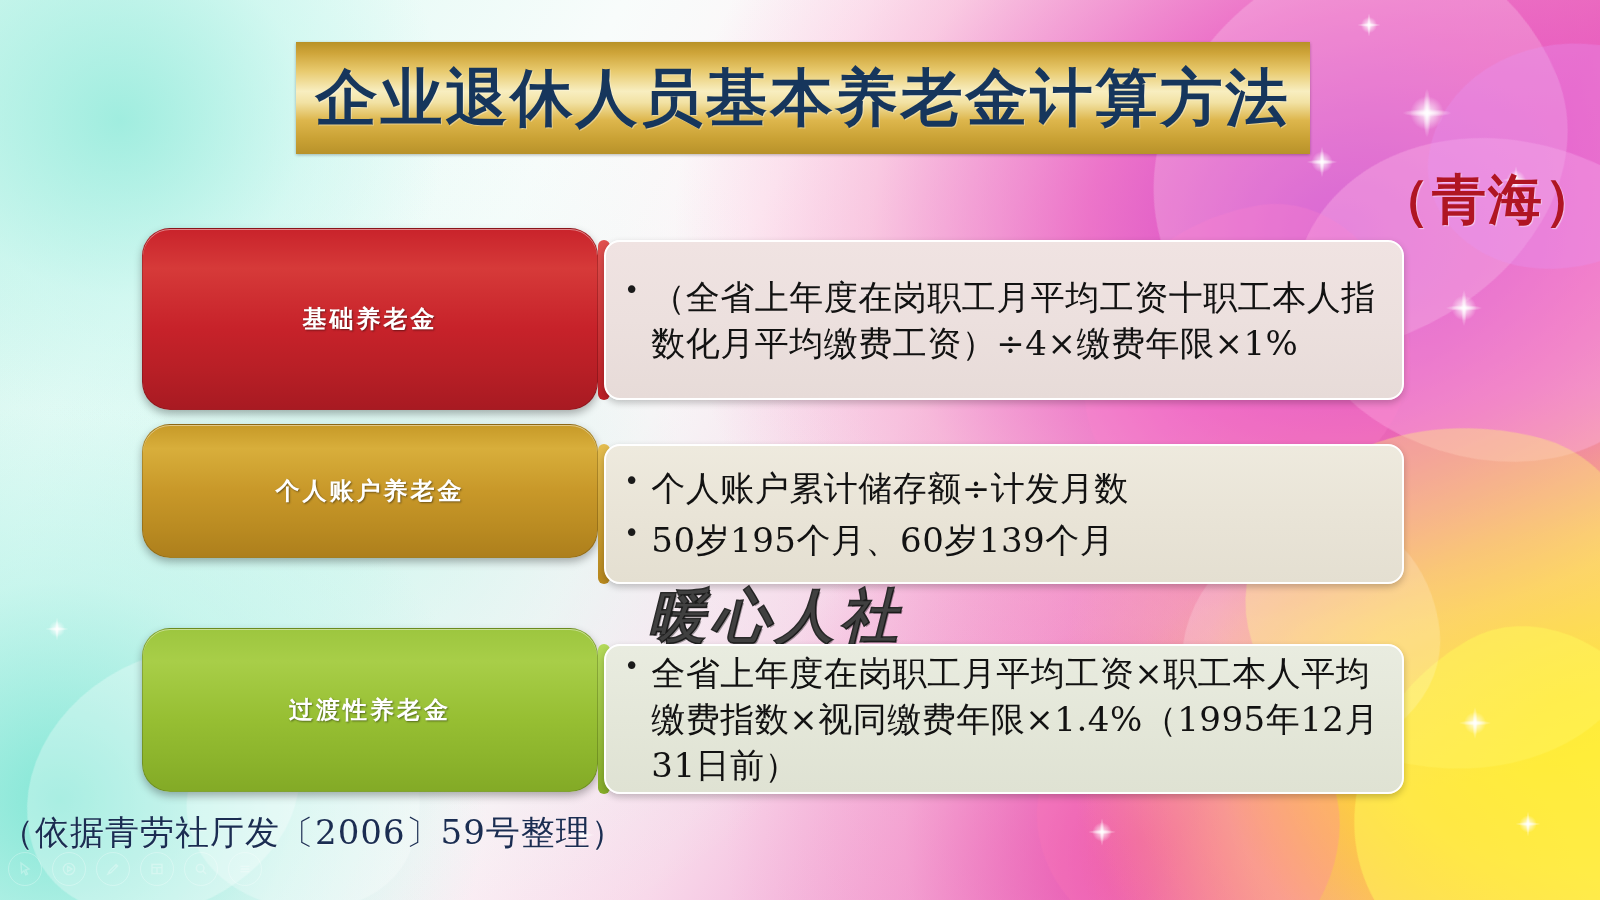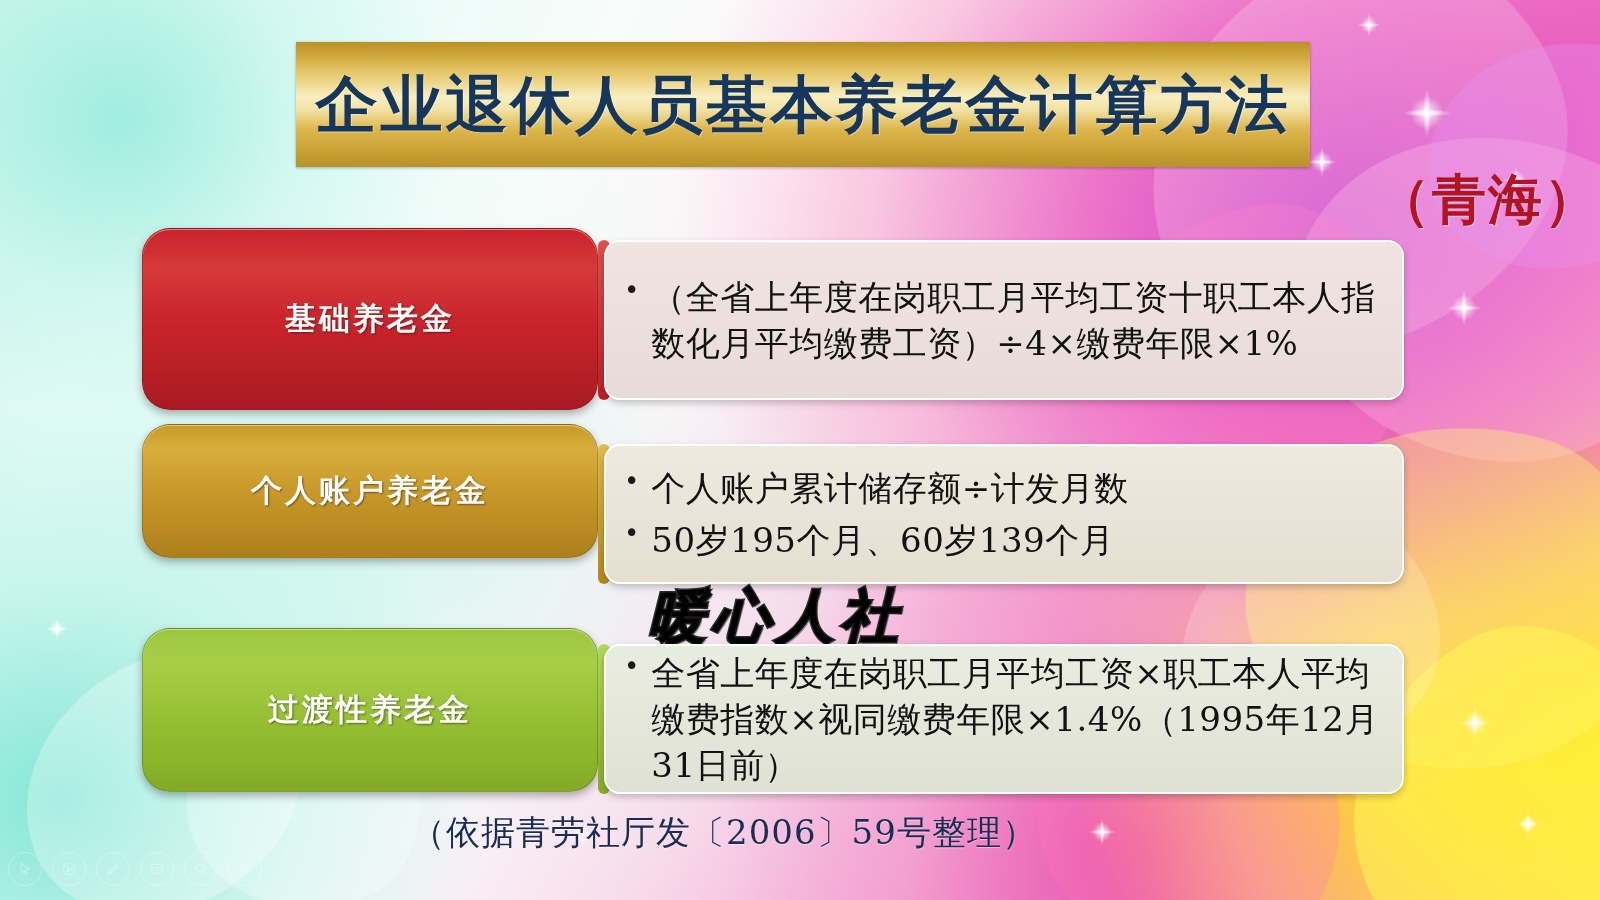--- a/index.html
+++ b/index.html
@@ -63,21 +63,21 @@
       radial-gradient(circle at 50% 50%, rgba(255,255,255,0.9) 0%, rgba(255,255,255,0) 34%);
     pointer-events: none;
   }
 
   
   .title-bar {
     position: absolute;
     left: 296px;
     top: 42px;
     width: 1014px;
-    height: 125px;
+    height: 112px;
     background: linear-gradient(to bottom,
       #b89126 0%,
       #cfa53a 10%,
       #e8ca6e 26%,
       #f8eec0 44%,
       #f2e2a4 54%,
       #ddb64c 70%,
       #caa235 86%,
       #b8922a 100%);
     box-shadow: 0 1px 3px rgba(0,0,0,0.28);
@@ -122,21 +122,21 @@
     border-radius: 28px;
     display: flex;
     align-items: center;
     justify-content: center;
     box-shadow: 0 4px 8px rgba(0,0,0,0.30), inset 0 1px 0 rgba(255,255,255,0.45);
     border: 1px solid rgba(0,0,0,0.18);
   }
   .label-text {
     font-family: "DejaVu Sans", "Liberation Sans", sans-serif;
     font-weight: bold;
-    font-size: 31px;
+    font-size: 24px;
     letter-spacing: 3px;
     color: #ffffff;
     text-shadow: 1px 1px 2px rgba(0,0,0,0.45);
     text-align: right;
   }
 
   .label-red {
     background: linear-gradient(to bottom, #c9232b 0%, #d63a39 22%, #c7222a 55%, #b81f26 78%, #a81a22 100%);
   }
   .label-gold {
@@ -195,38 +195,38 @@
     letter-spacing: 0.5px;
     text-indent: 0;
   }
 
   
   .watermark {
     position: absolute;
     left: 648px;
     top: 578px;
     font-family: "DejaVu Serif", "Liberation Serif", serif;
-    font-weight: bold;
+    font-weight: normal;
     font-style: italic;
     font-size: 58px;
     letter-spacing: 6px;
-    color: #000000;
+    color: #404040;
     -webkit-text-stroke: 3px #2a2a2a;
     paint-order: stroke fill;
     text-shadow: 2px 2px 0 rgba(0,0,0,0.35);
     white-space: nowrap;
   }
 
   
   .footer {
     position: absolute;
     left: 0;
     top: 810px;
     width: 1448px;
-    text-align: center;
+    text-align: left;
     pointer-events: none;
   }
   .footer-text {
     font-family: "DejaVu Serif", "Liberation Serif", serif;
     font-size: 34px;
     letter-spacing: 1px;
     color: #1b2d52;
     text-shadow: 0 1px 1px rgba(255,255,255,0.45);
   }
 

